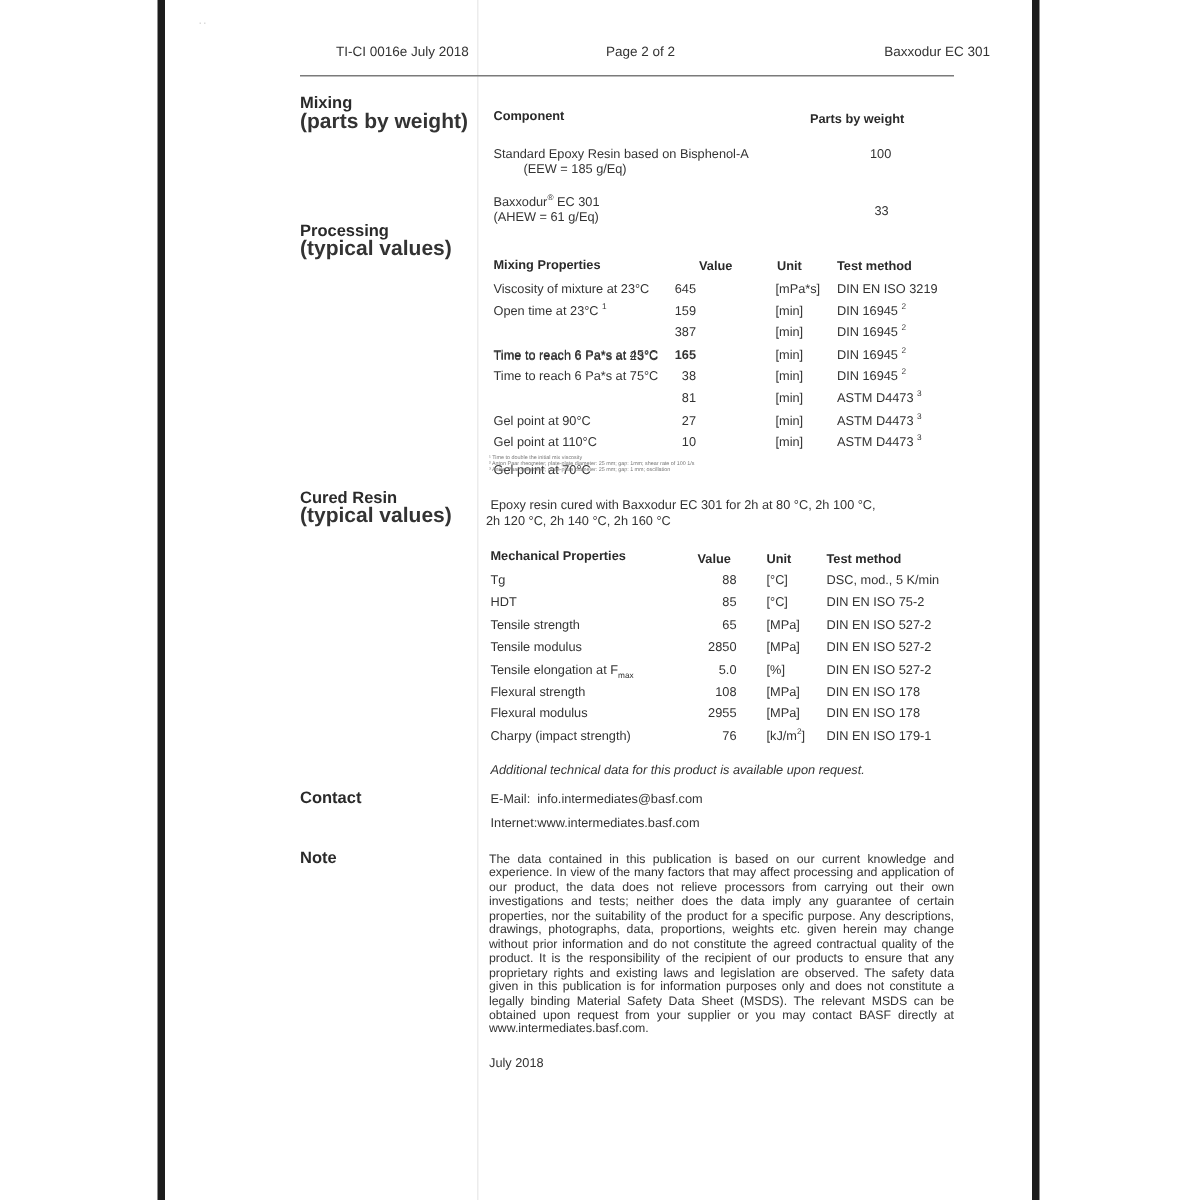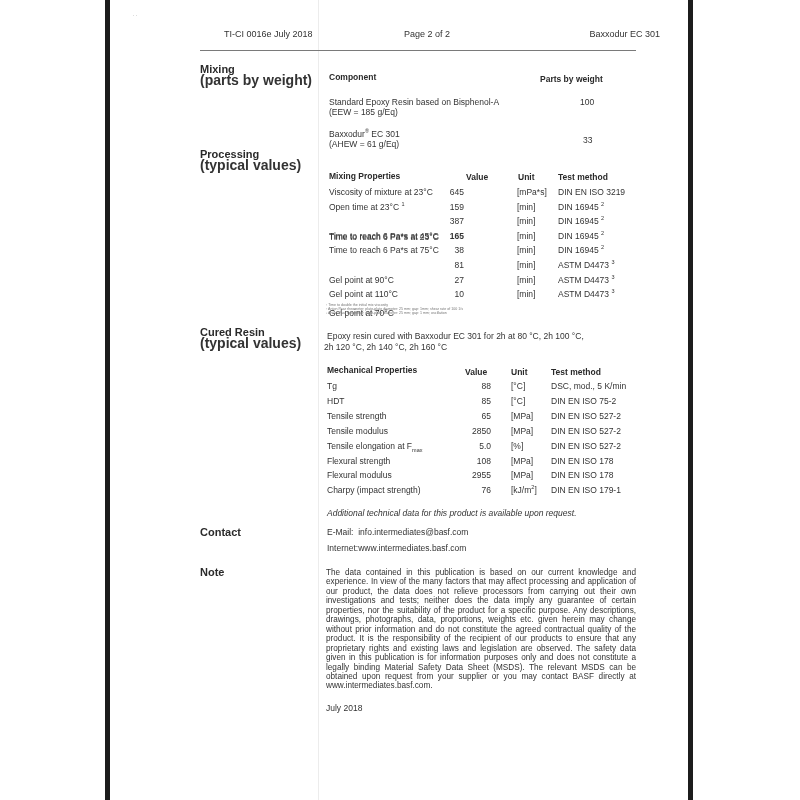--- a/index.html
+++ b/index.html
@@ -47,21 +47,21 @@
 
 <div class="sec-title" style="top:63px;">
   <span>Mixing</span>
   <span class="sec-sub">(parts by weight)</span>
 </div>
 <div class="t th" style="left:329px; top:72px;">Component</div>
 <div class="t th" style="left:540px; top:74px;">Parts by weight</div>
 
 <div>
   <div class="t" style="left:329px; top:97px;">Standard Epoxy Resin based on Bisphenol-A</div>
-  <div class="t" style="left:329px; top:107px;">(EEW = 185 g/Eq)</div>
+  <div class="t" style="left:349px; top:107px;">(EEW = 185 g/Eq)</div>
   <div class="t" style="left:580px; top:97px;">100</div>
 </div>
 <div>
   <div class="t" style="left:329px; top:129px;"><span>Baxxodur</span><sup>®</sup><span> EC 301</span></div>
   <div class="t" style="left:329px; top:139px;">(AHEW = 61 g/Eq)</div>
   <div class="t" style="left:583px; top:135px;">33</div>
 </div>
 
 <div class="sec-title" style="top:148px;">
   <span>Processing</span>

